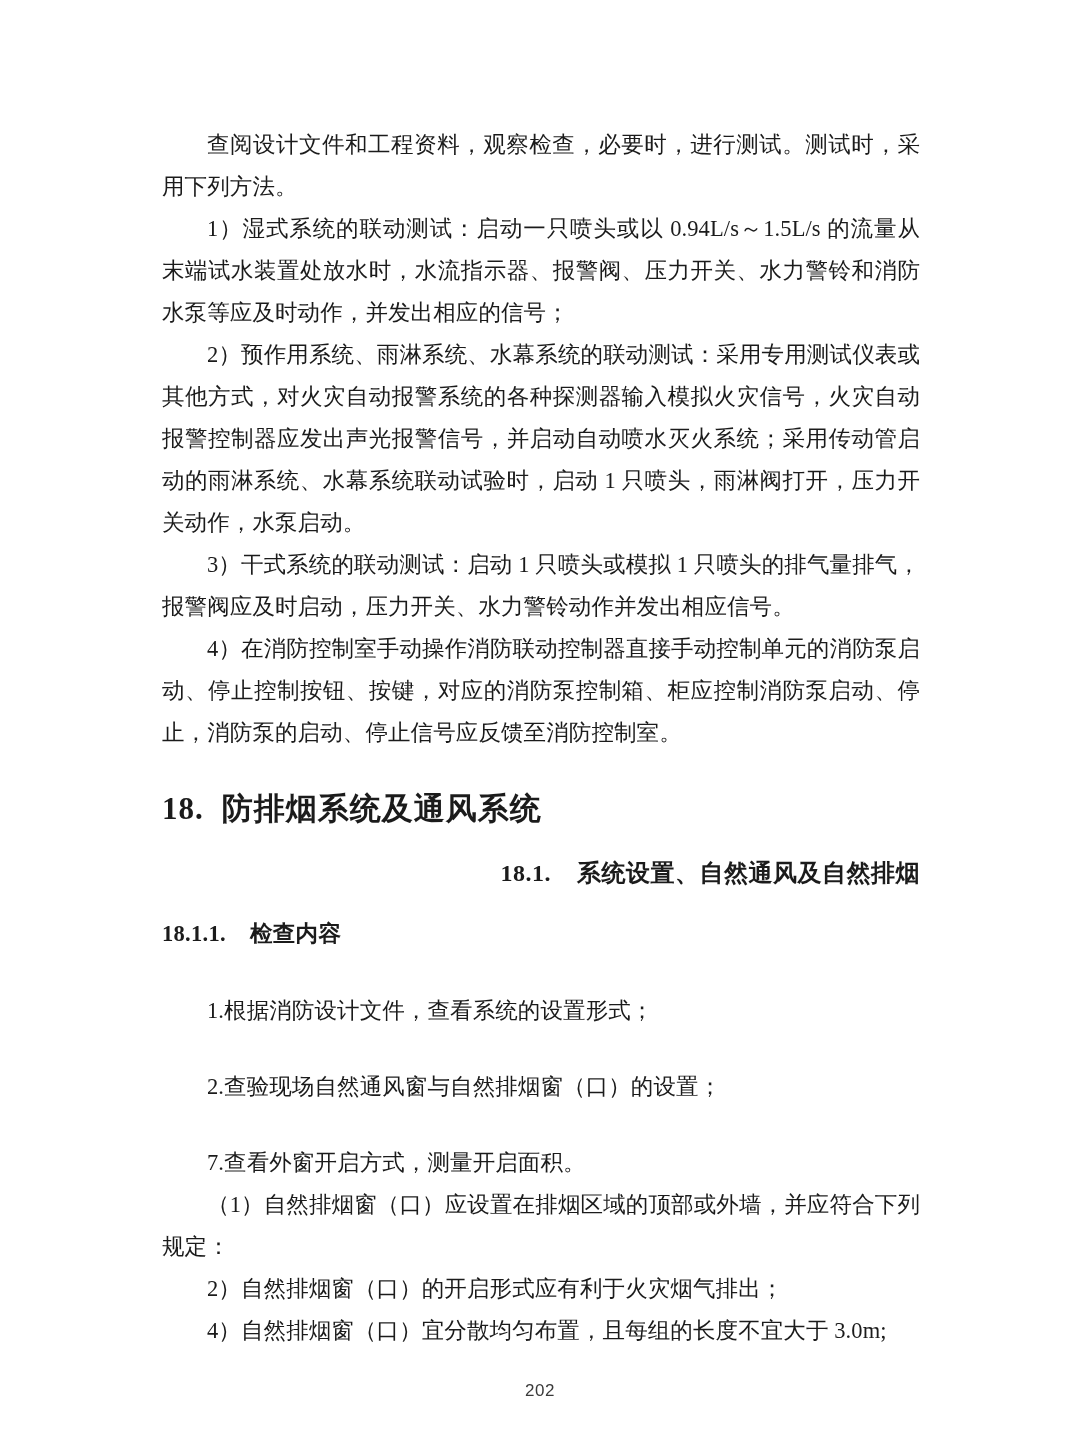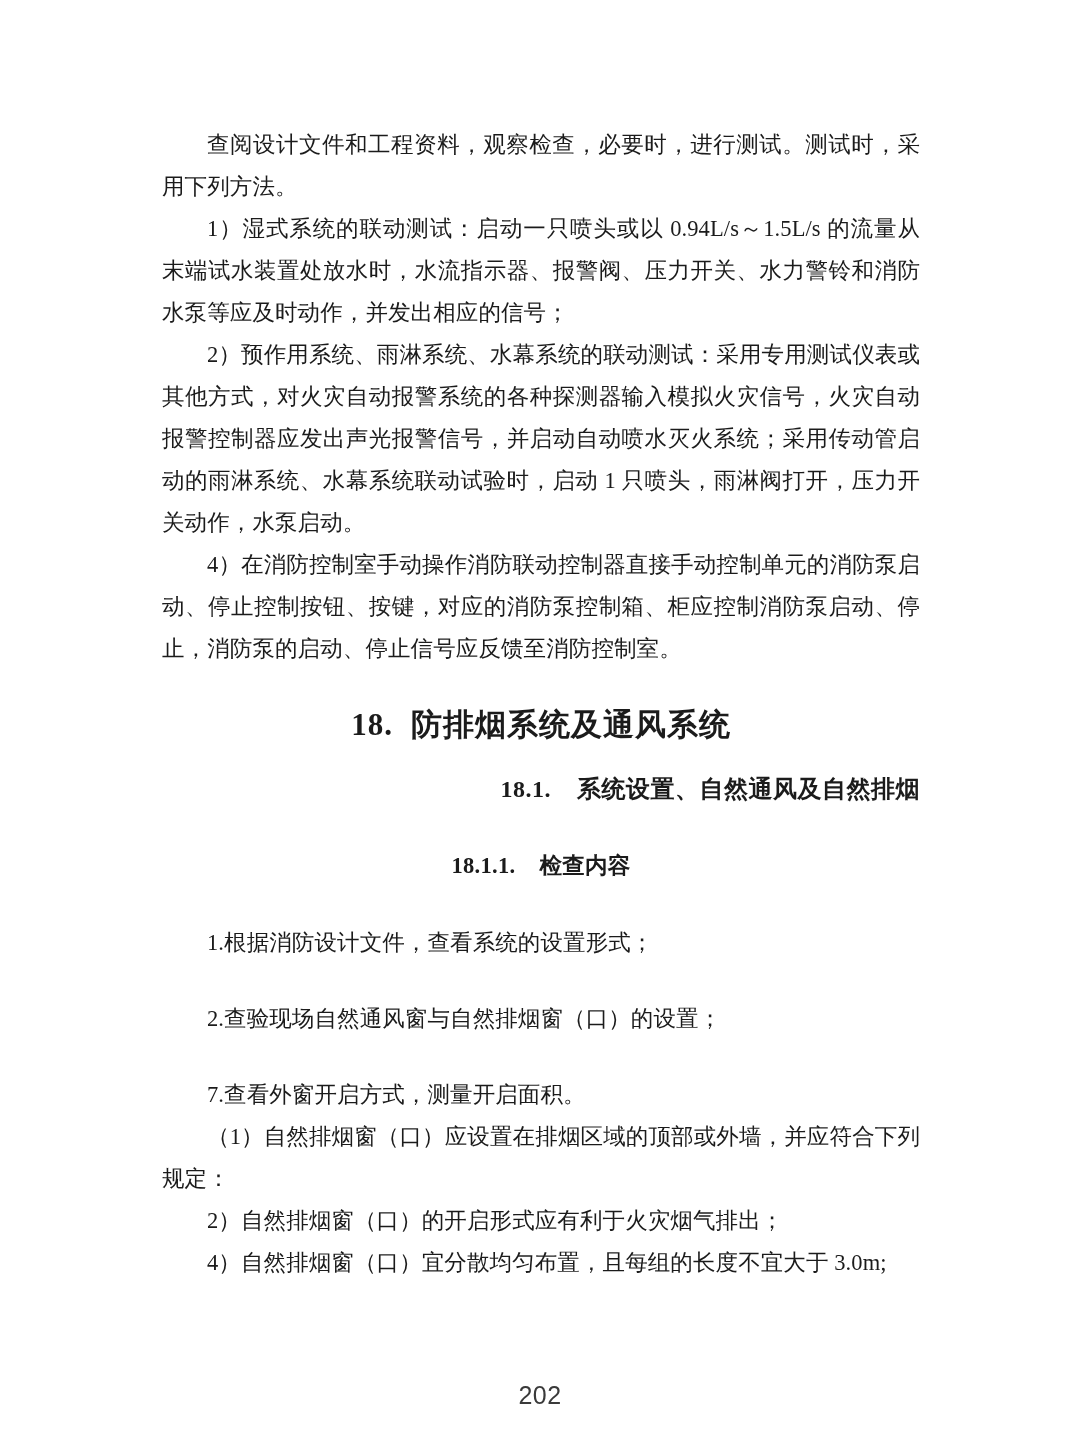--- a/index.html
+++ b/index.html
@@ -45,21 +45,21 @@
   .para.num {
     text-indent: 2em;
     margin-top: 34px;
   }
 
   
   .h1 {
     font-family: "Liberation Serif", "DejaVu Serif", serif;
     font-size: 31px;
     font-weight: bold;
-    text-align: center;
+    text-align: left;
     margin: 0;
     line-height: 50px;
     letter-spacing: 1px;
   }
   .h1 .num {
     margin-right: 18px;
   }
   .h2 {
     font-size: 24px;
     font-weight: bold;
@@ -67,54 +67,55 @@
     margin: 0;
     line-height: 46px;
     letter-spacing: 0.5px;
   }
   .h2 .num {
     margin-right: 26px;
   }
   .h3 {
     font-size: 22.5px;
     font-weight: bold;
-    text-align: center;
-    margin: 16px;
+    text-align: left;
+    margin: 0;
     line-height: 44px;
     letter-spacing: 0.3px;
   }
   .h3 .num {
     margin-right: 24px;
   }
 
   .spacer-lg { height: 30px; }
   .spacer-md { height: 16px; }
 
   
   .folio {
     position: absolute;
     left: 0;
     top: 1381px;
     width: 1080px;
     text-align: center;
-    font-size: 25px;
+    font-size: 17px;
     font-family: "Liberation Sans", "DejaVu Sans", sans-serif;
     color: #3a3a3a;
     letter-spacing: 0.5px;
   }
 </style>
 </head>
 <body>
 
 <div class="page">
   <div class="content">
 
     <p class="para">查阅设计文件和工程资料，观察检查，必要时，进行测试。测试时，采用下列方法。</p>
     <p class="para">1）湿式系统的联动测试：启动一只喷头或以 0.94L/s～1.5L/s 的流量从末端试水装置处放水时，水流指示器、报警阀、压力开关、水力警铃和消防水泵等应及时动作，并发出相应的信号；</p>
     <p class="para">2）预作用系统、雨淋系统、水幕系统的联动测试：采用专用测试仪表或其他方式，对火灾自动报警系统的各种探测器输入模拟火灾信号，火灾自动报警控制器应发出声光报警信号，并启动自动喷水灭火系统；采用传动管启动的雨淋系统、水幕系统联动试验时，启动 1 只喷头，雨淋阀打开，压力开关动作，水泵启动。</p>
+    <p class="para">3）干式系统的联动测试：启动 1 只喷头或模拟 1 只喷头的排气量排气，报警阀应及时启动，压力开关、水力警铃动作并发出相应信号。</p>
     <p class="para">4）在消防控制室手动操作消防联动控制器直接手动控制单元的消防泵启动、停止控制按钮、按键，对应的消防泵控制箱、柜应控制消防泵启动、停止，消防泵的启动、停止信号应反馈至消防控制室。</p>
 
     <div class="spacer-lg"></div>
 
     <h1 class="h1">
       <span class="num">18.</span><span>防排烟系统及通风系统</span>
     </h1>
 
     <div class="spacer-md"></div>
 

